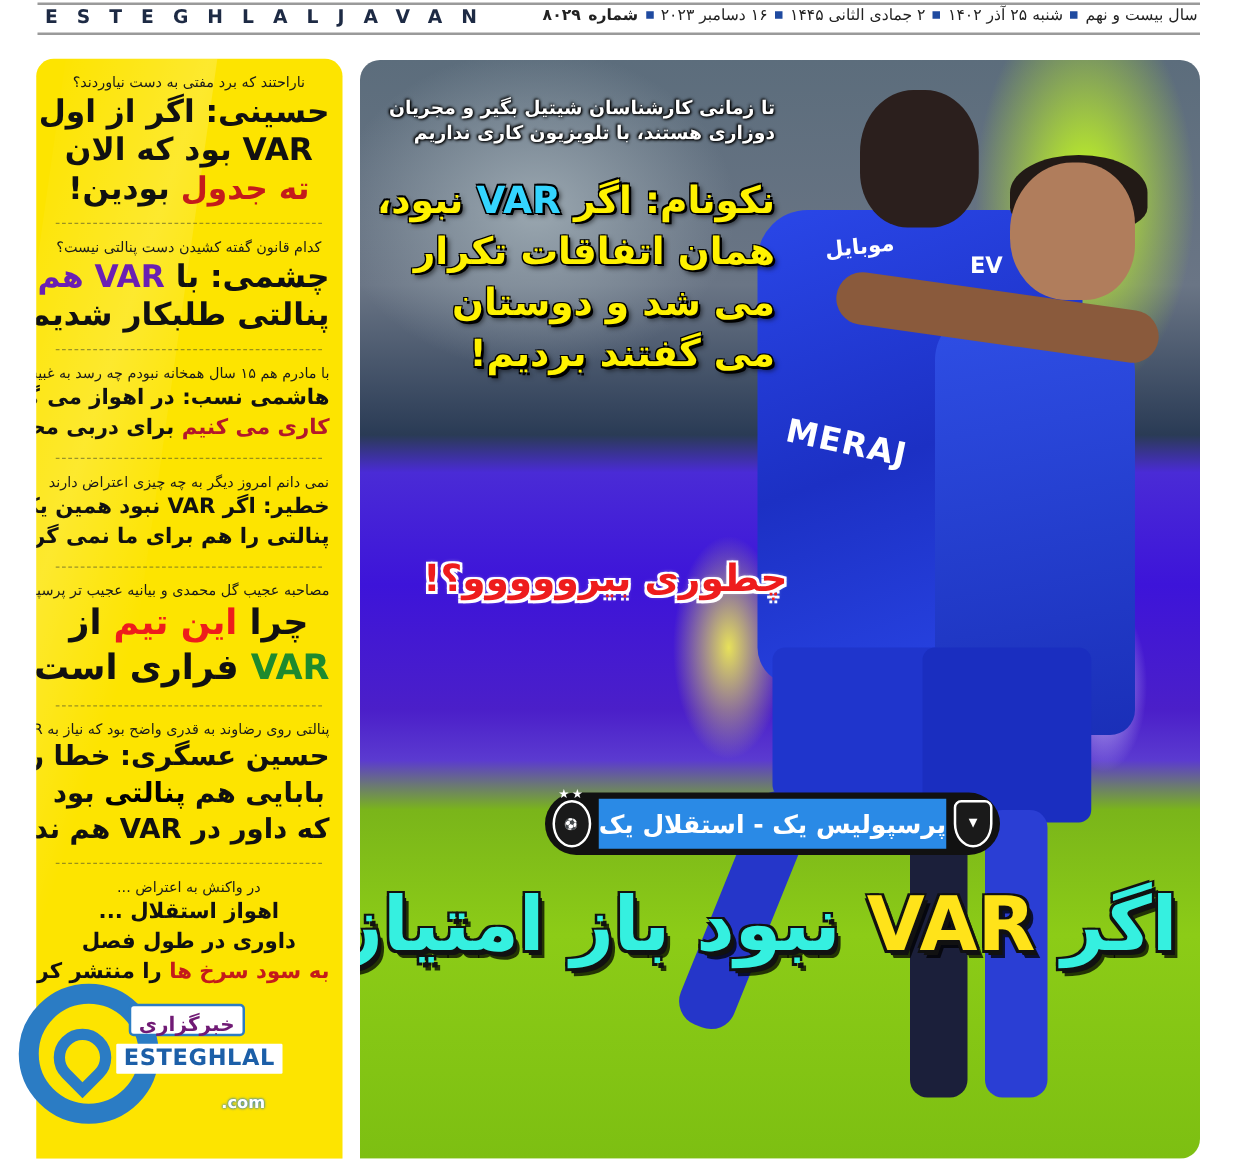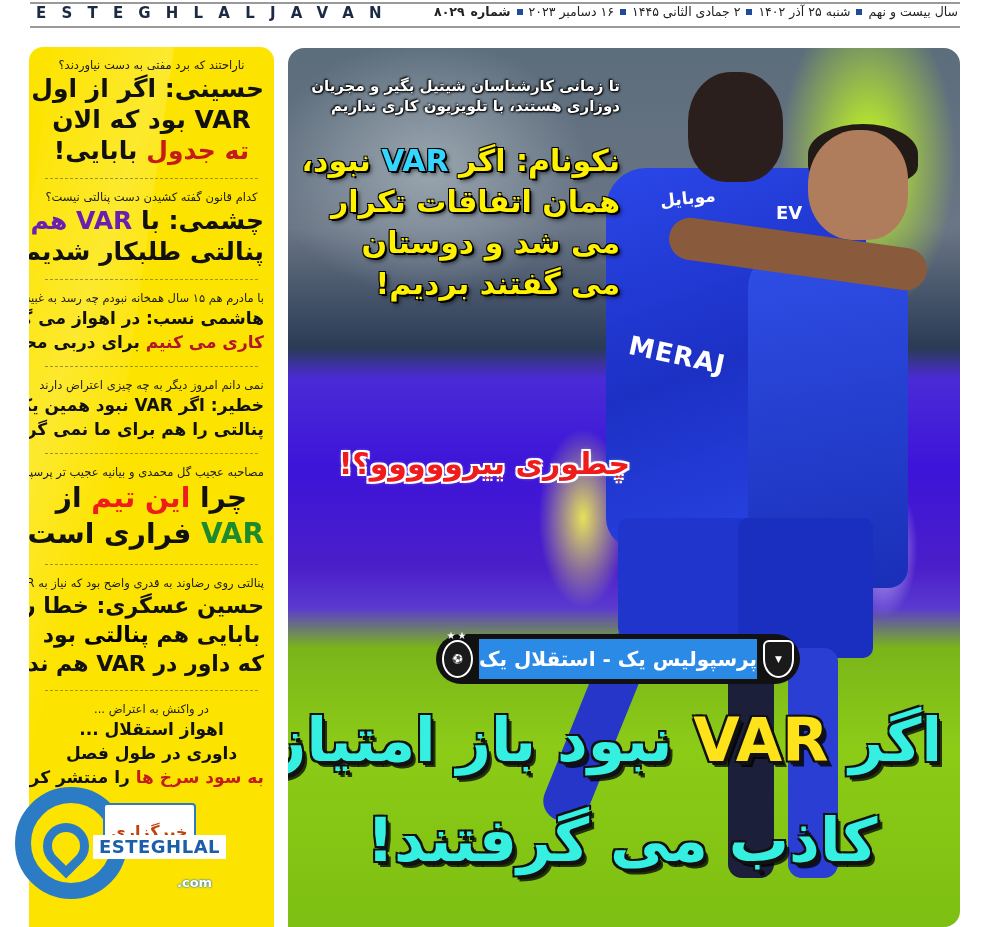--- a/index.html
+++ b/index.html
@@ -71,23 +71,23 @@
   .watermark .ring {
     position: absolute; left: 0; top: 4px; width: 112px; height: 112px; border-radius: 50%;
     border: 16px solid #2b7cc4; background: rgba(255,255,255,0.0);
   }
   .watermark .pin {
     position: absolute; left: 28px; top: 40px; width: 46px; height: 46px;
     border: 9px solid #2b7cc4; border-radius: 50% 50% 50% 0; transform: rotate(-45deg);
     background: transparent;
   }
   .watermark .fa-label {
-    position: absolute; left: 88px; top: 20px; padding: 16px 6px; height: 26px;
+    position: absolute; left: 88px; top: 20px; padding: 4px 6px; height: 26px;
     background: #fff; border: 2px solid #2b7cc4; border-radius: 4px;
-    color: #c2410c; font-weight: bold; font-size: 16px; line-height: 22px; direction: rtl;
+    color: #701a75; font-weight: bold; font-size: 16px; line-height: 22px; direction: rtl;
   }
   .watermark .en-label {
     position: absolute; left: 78px; top: 52px; padding: 0 6px; height: 24px;
     background: #fff; border-radius: 1px;
     color: #1c5fa8; font-weight: bold; font-size: 18px; line-height: 24px; letter-spacing: 0.5px;
   }
   .watermark .com-label {
     position: absolute; left: 146px; top: 92px; color: #fff; font-size: 13px; font-weight: bold;
     text-shadow: 0 0 2px #2b7cc4, 0 0 2px #2b7cc4;
     margin-left: 16px;
@@ -196,21 +196,21 @@
   </div>
 </header>
 
 <aside class="sidebar">
 
   <article class="story">
     <div class="kicker">ناراحتند که برد مفتی به دست نیاوردند؟</div>
     <div class="headline hl-xl">
       <div>حسینی: اگر از اول فصل</div>
       <div><span>VAR</span><span> بود که الان</span></div>
-      <div><span class="c-red">ته جدول</span><span> بابایی!</span></div>
+      <div><span class="c-red">ته جدول</span><span> بودین!</span></div>
     </div>
   </article>
   <div class="divider"></div>
 
   <article class="story">
     <div class="kicker">کدام قانون گفته کشیدن دست پنالتی نیست؟</div>
     <div class="headline hl-xl">
       <div><span>چشمی: با </span><span class="c-purple">VAR هم</span></div>
       <div>پنالتی طلبکار شدیم</div>
     </div>
@@ -306,15 +306,14 @@
   <div class="photo-text how-out">چطوری بیرووووو؟!</div>
 
   <div class="score-pill">
     <div class="team-logo esteghlal">⚽</div>
     <div class="score-text">پرسپولیس یک - استقلال یک</div>
     <div class="team-logo perspolis">▼</div>
   </div>
 
   <div class="main-headline">
     <span class="line"><span>اگر </span><span class="var-yellow">VAR</span><span> نبود باز امتیاز</span></span>
-    <span class="line">کاذب می گرفتند!</span>
   </div>
 </main>
 
 </body></html>

